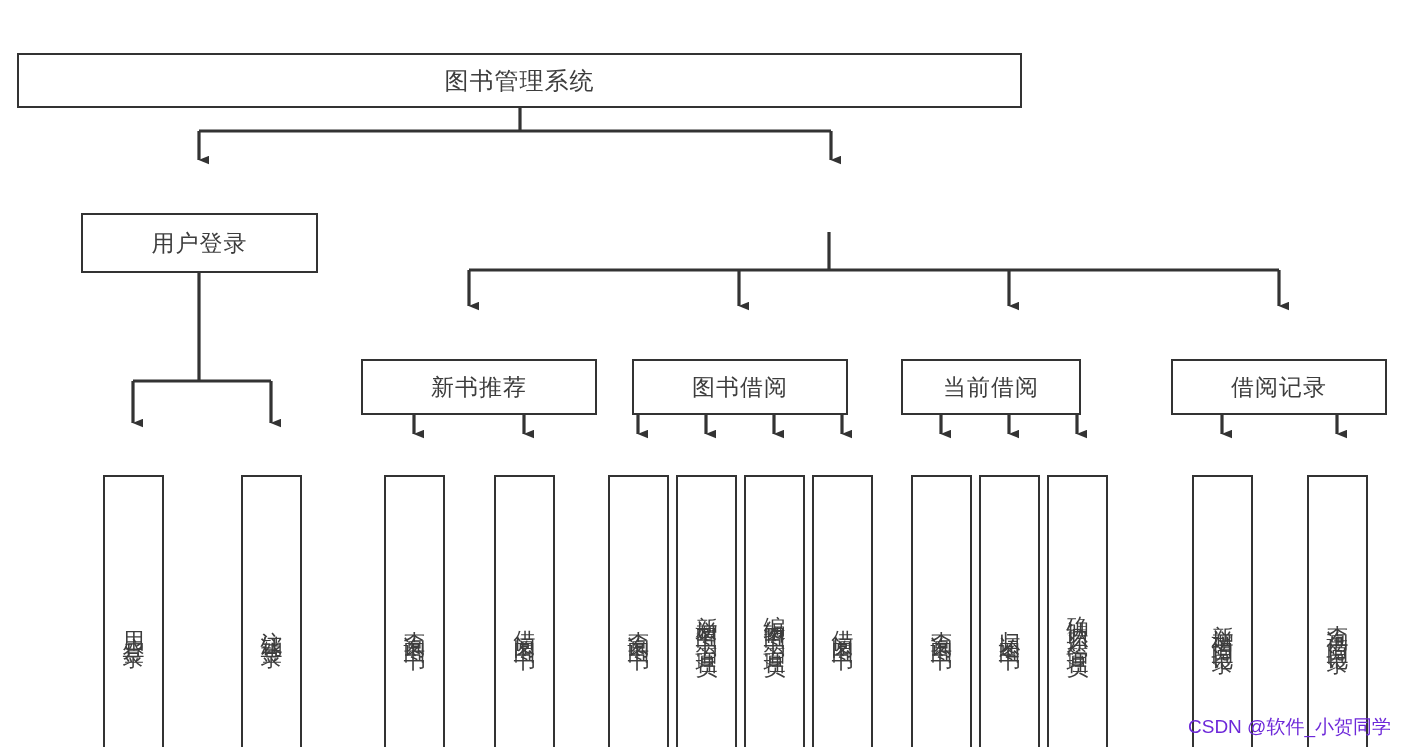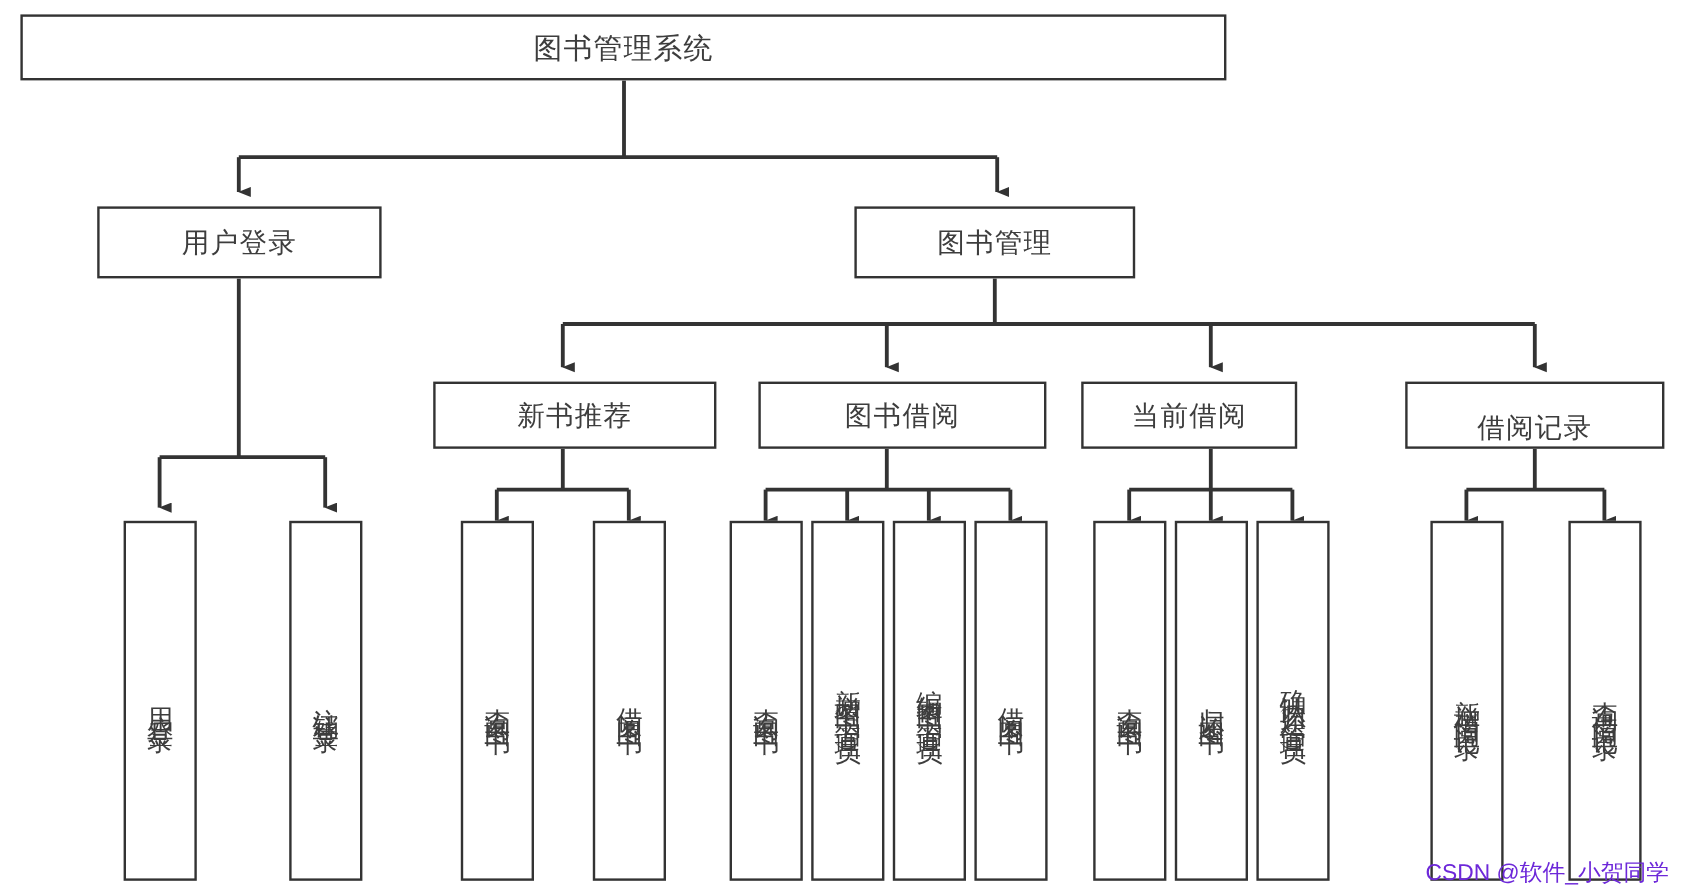--- a/index.html
+++ b/index.html
@@ -28,20 +28,21 @@
   .node {
     position: absolute;
     box-sizing: border-box;
     background: #ffffff;
     border: 2.5px solid #333333;
     display: flex;
     align-items: center;
     justify-content: center;
     color: #3d3d3d;
     z-index: 2;
+    margin-top: 41px;
   }
   .node.horiz {
     font-size: 23px;
     letter-spacing: 1px;
   }
   .node.root {
     font-size: 24px;
   }
   .node.vert {
     font-size: 22px;
@@ -120,34 +121,31 @@
     </g>
   </svg>
 
   <div class="node horiz root" style="left:17px; top:12px; width:1005px; height:55px;">
     <span>图书管理系统</span>
   </div>
 
   <div class="node horiz" style="left:81px; top:172px; width:237px; height:60px;">
     <span>用户登录</span>
   </div>
-  <div class="node horiz" style="left:712px; top:172px; width:234px; height:60px;">
-    <span>图书管理</span>
-  </div>
 
   <div class="node horiz" style="left:361px; top:318px; width:236px; height:56px;">
     <span>新书推荐</span>
   </div>
-  <div class="node horiz" style="left:632px; top:318px; width:240px; height:56px;">
+  <div class="node horiz" style="left:632px; top:318px; width:216px; height:56px;">
     <span>图书借阅</span>
   </div>
   <div class="node horiz" style="left:901px; top:318px; width:180px; height:56px;">
     <span>当前借阅</span>
   </div>
-  <div class="node horiz" style="left:1171px; top:318px; width:216px; height:56px;align-items:flex-end;">
+  <div class="node horiz" style="left:1171px; top:318px; width:216px; height:56px;">
     <span>借阅记录</span>
   </div>
 
   <div class="node vert" style="left:103px; top:434px; width:61px; height:300px;">
     <span class="vtext">用户登录</span>
   </div>
   <div class="node vert" style="left:241px; top:434px; width:61px; height:300px;">
     <span class="vtext">注销登录</span>
   </div>
 

